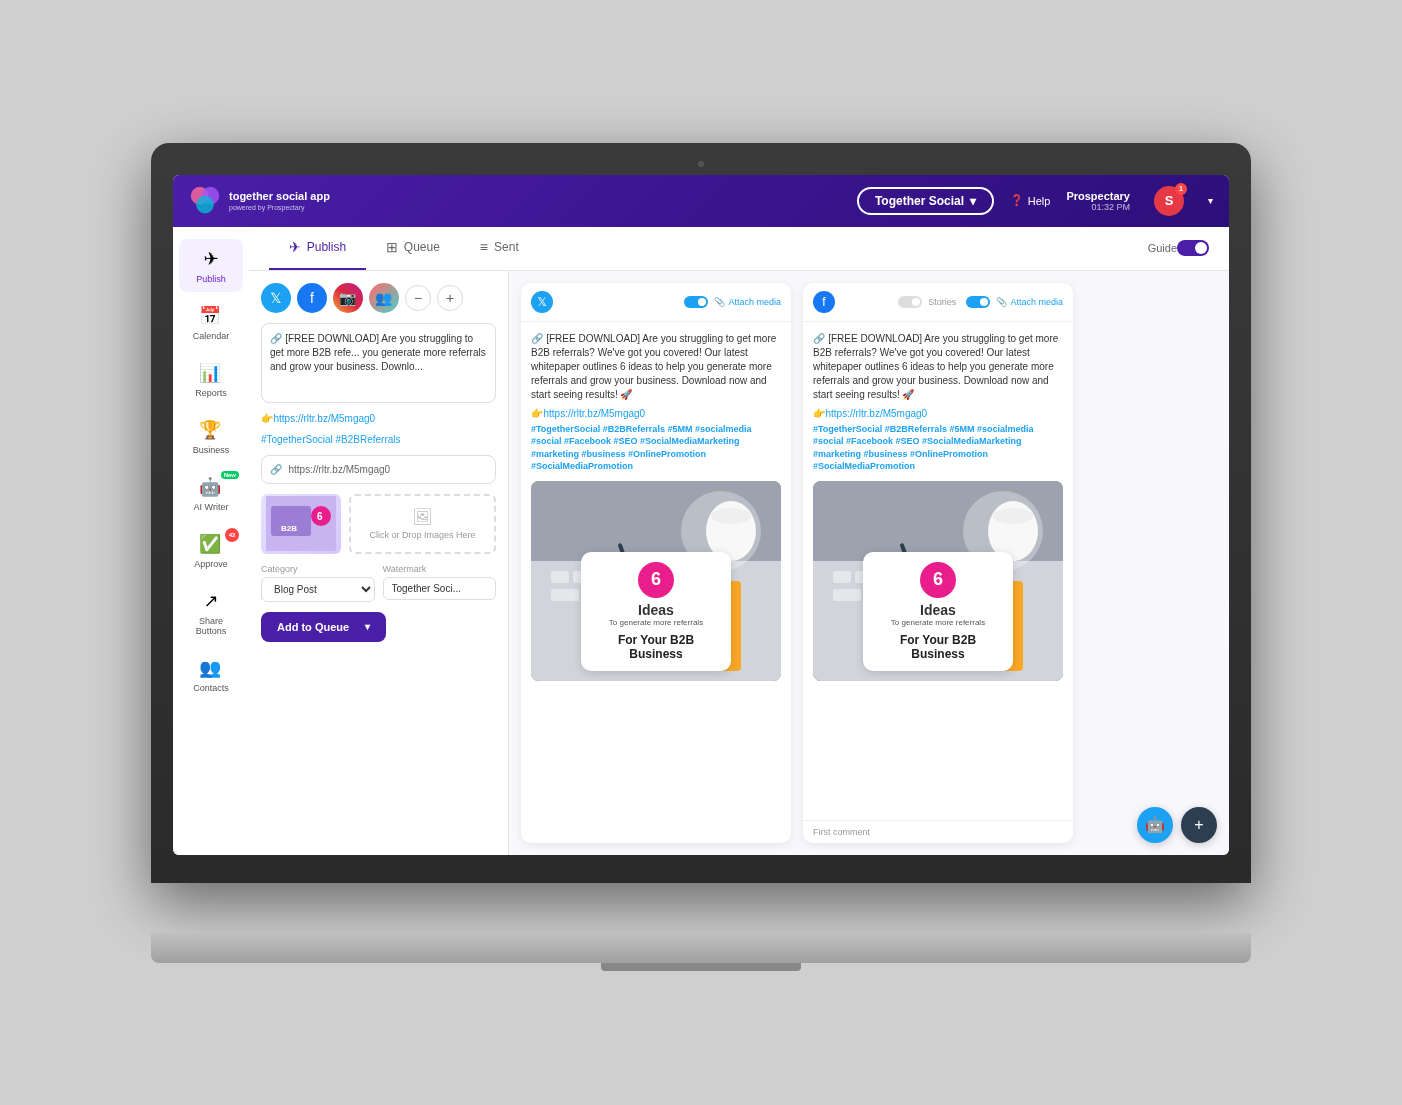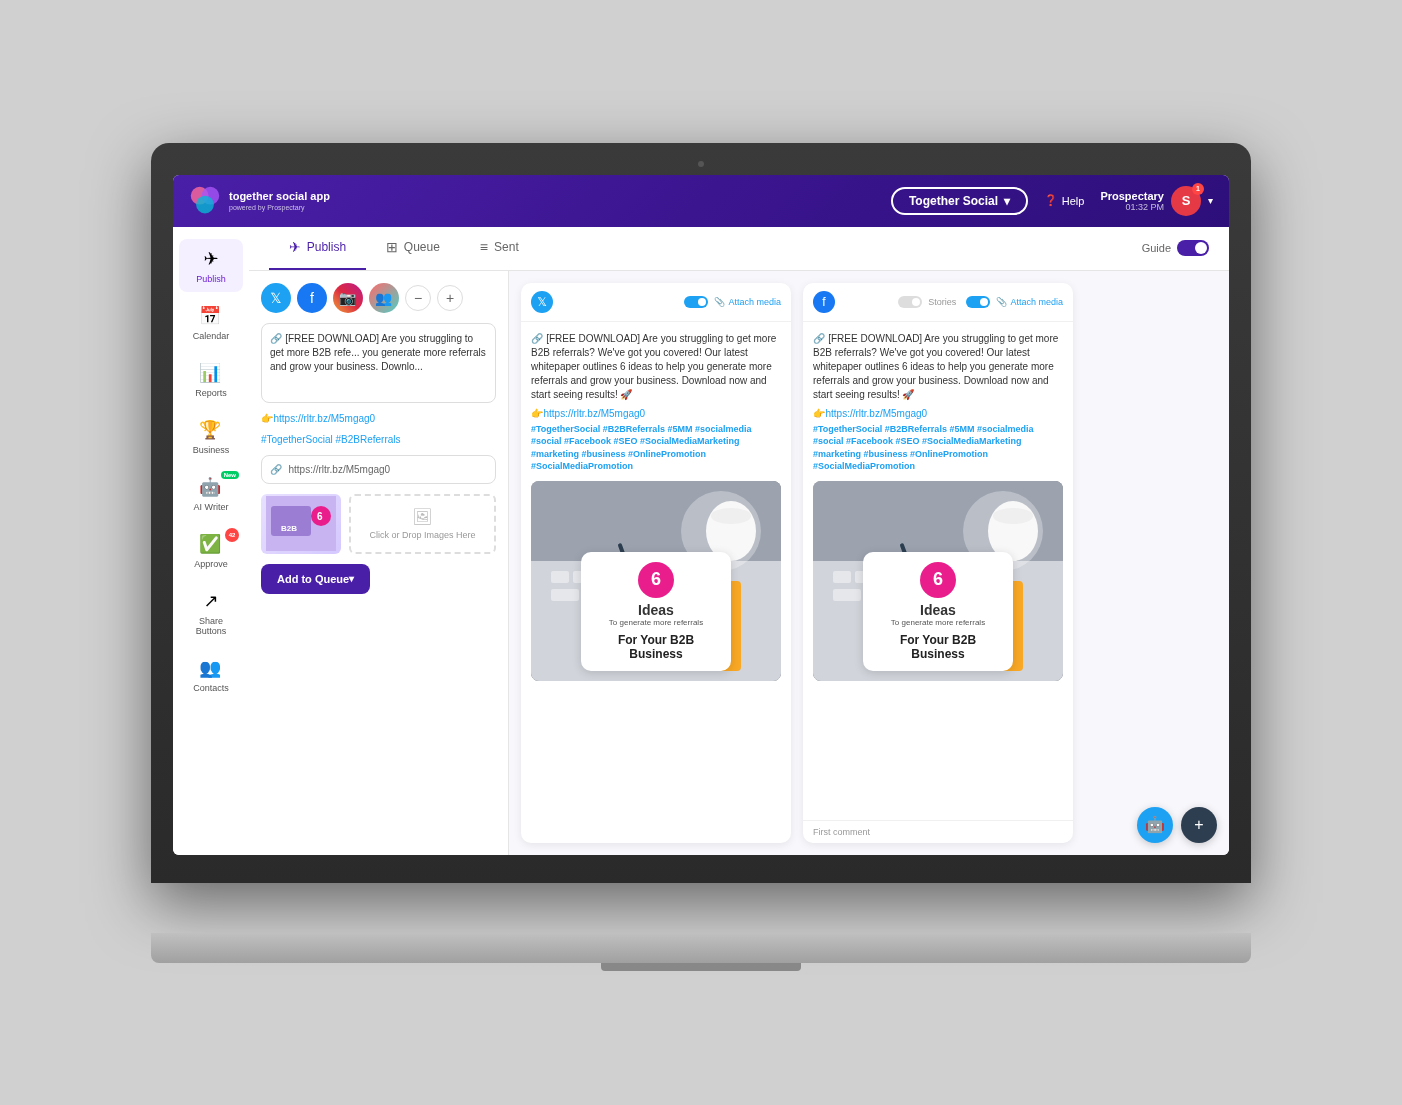--- a/index.html
+++ b/index.html
@@ -137,21 +137,21 @@
       align-items: center;
       gap: 4px;
       cursor: pointer;
       background: none;
       border: none;
     }
 
     .header-right {
       display: flex;
       align-items: center;
-      gap: 7px;
+      gap: 24px;
       margin-left: 16px;
       justify-content: space-between;
     }
 
     .user-name {
       color: white;
       font-size: 11px;
       font-weight: 600;
       text-align: right;
     }
@@ -319,21 +319,20 @@
       border-bottom-color: #4a1fa8;
     }
 
     .tab-icon {
       font-size: 14px;
     }
 
     .guide-toggle {
       display: flex;
       align-items: center;
-      gap: 6px;
       font-size: 11px;
       color: #666;
     }
 
     .toggle-switch {
       width: 32px;
       height: 16px;
       background: #4a1fa8;
       border-radius: 8px;
       position: relative;
@@ -517,21 +516,21 @@
       background: #4a1fa8;
       color: white;
       border: none;
       border-radius: 8px;
       padding: 9px 16px;
       font-size: 11px;
       font-weight: 600;
       cursor: pointer;
       display: flex;
       align-items: center;
-      gap: 0;
+      gap: 16px;
     }
 
     .chevron-down {
       font-size: 10px;
     }
 
     
     .preview-panels {
       flex: 1;
       display: flex;
@@ -904,20 +903,32 @@
                       <circle cx="55" cy="20" r="10" fill="#e91e8c"></circle>
                       <text x="51" y="24" font-size="10" fill="white" font-weight="900">6</text>
                     </svg>
                   </div>
                   <div class="image-drop-zone">
                     <span class="drop-icon">🖼</span>
                     <span>Click or Drop Images Here</span>
                   </div>
                 </div>
 
+                <div class="category-watermark-row">
+                  <div class="field-group">
+                    <div class="field-label">Category</div>
+                    <select class="field-select">
+                      <option>Blog Post</option>
+                    </select>
+                  </div>
+                  <div class="field-group">
+                    <div class="field-label">Watermark</div>
+                    <input class="field-input" value="Together Soci..." style="">
+                  </div>
+                </div>
 
                 <div style="display:flex;">
                   <button class="add-queue-btn">
                     <span>Add to Queue</span>
                     <span class="chevron-down">▾</span>
                   </button>
                 </div>
 
               </div>
 

